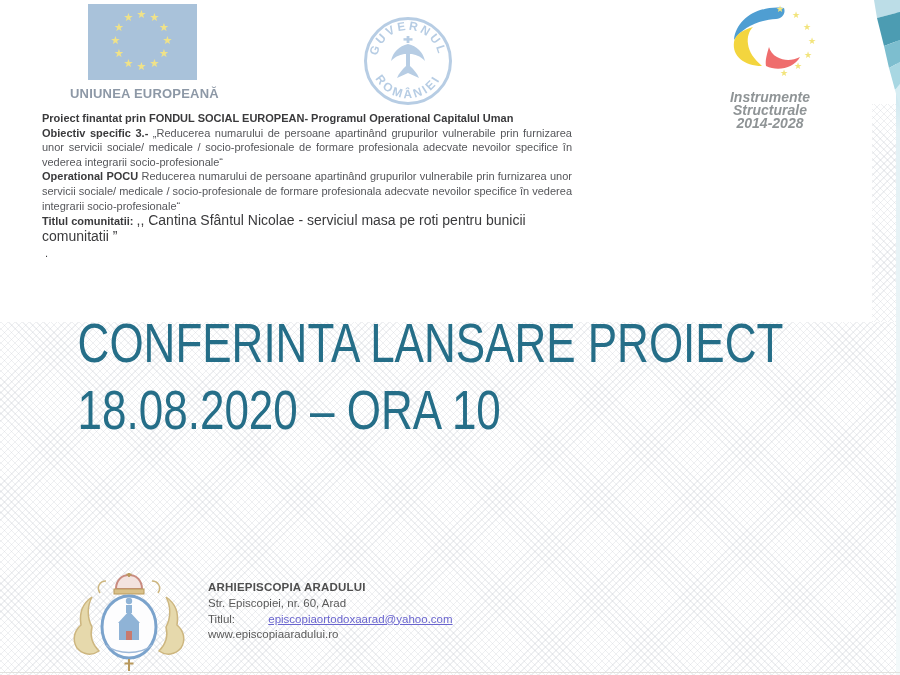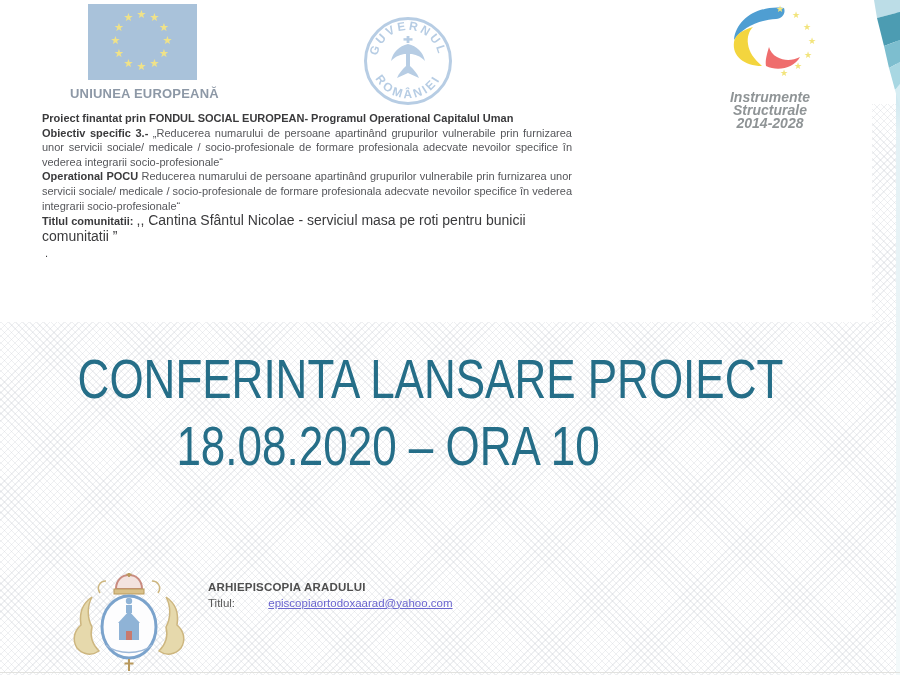--- a/index.html
+++ b/index.html
@@ -37,21 +37,21 @@
   .is-block{left:700px;top:2px;width:140px;z-index:2;text-align:center;}
   .is-caption{font-size:14px;font-weight:600;color:#8f9496;line-height:13px;margin-top:9px;font-style:italic;}
   
   .info{left:42px;top:111px;width:530px;z-index:2;font-size:11px;line-height:14.6px;color:#55565a;}
   .info p{margin:0;}
   .info .just{text-align:justify;}
   .info b{color:#3a3a3c;font-weight:bold;}
   .val-alt{font-size:14px;color:#3a3a3c;}
   .dot-line{margin-top:2px !important;padding-left:3px;color:#3a3a3c;}
   
-  .main-title{left:0;top:346px;width:776px;z-index:2;text-align:center;color:#256e88;}
+  .main-title{left:0;top:310px;width:776px;z-index:2;text-align:left;color:#256e88;}
   .title-line{font-size:55px;line-height:67px;white-space:nowrap;transform:scaleX(.8);transform-origin:center;}
   
   .crest{left:60px;top:573px;z-index:2;}
   .footer-info{left:208px;top:580px;z-index:2;font-size:11.5px;line-height:15.8px;color:#595959;}
   .footer-info div{white-space:nowrap;}
   .footer-org{font-weight:bold;color:#4f4f4f;letter-spacing:.2px;}
   .email-link{color:#6a65cf;text-decoration:underline;cursor:pointer;padding-left:30px;}
   .bottom-line{left:0;top:672px;width:900px;height:1px;background:#e2e2df;z-index:2;}
 </style>
 </head>
@@ -164,16 +164,18 @@
     </g>
     <rect x="66" y="58" width="6" height="9" fill="#c97a6e"></rect>
     <path d="M46,72 C58,82 80,82 92,72" stroke="#9db8d8" stroke-width="1.5" fill="none"></path>
 
     <path d="M69,86 v12 M64.5,90.5 h9" stroke="#b9995d" stroke-width="2" fill="none"></path>
   </svg>
 </div>
 
 <div class="layer footer-info">
   <div class="footer-org">ARHIEPISCOPIA ARADULUI</div>
+  <div>Str. Episcopiei, nr. 60, Arad</div>
   <div><span>Titlul:</span> <a class="email-link">episcopiaortodoxaarad@yahoo.com</a></div>
+  <div>www.episcopiaaradului.ro</div>
 </div>
 
 <div class="layer bottom-line"></div>
 
 </body></html>

